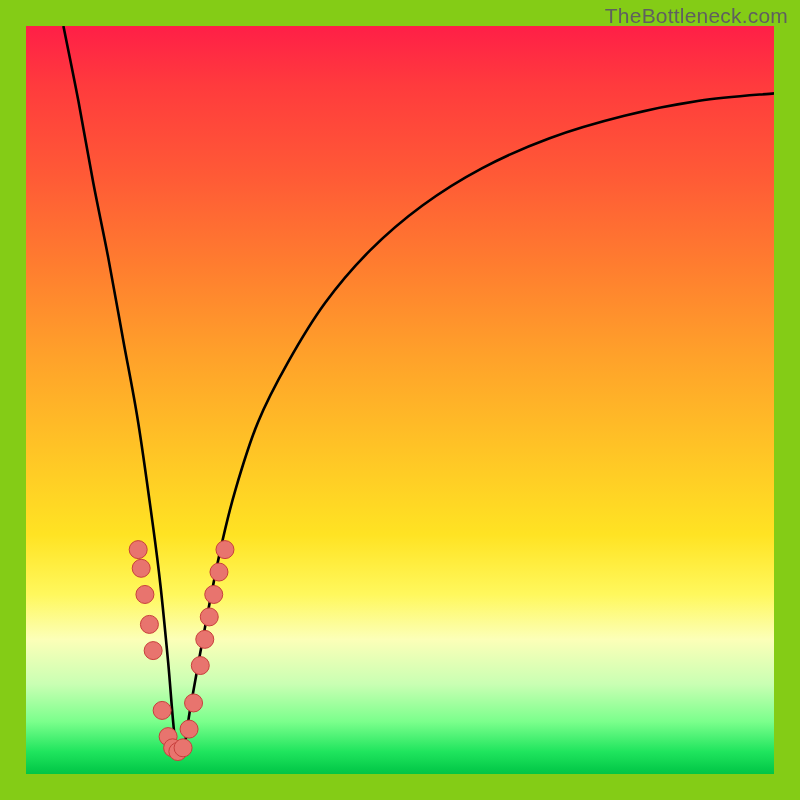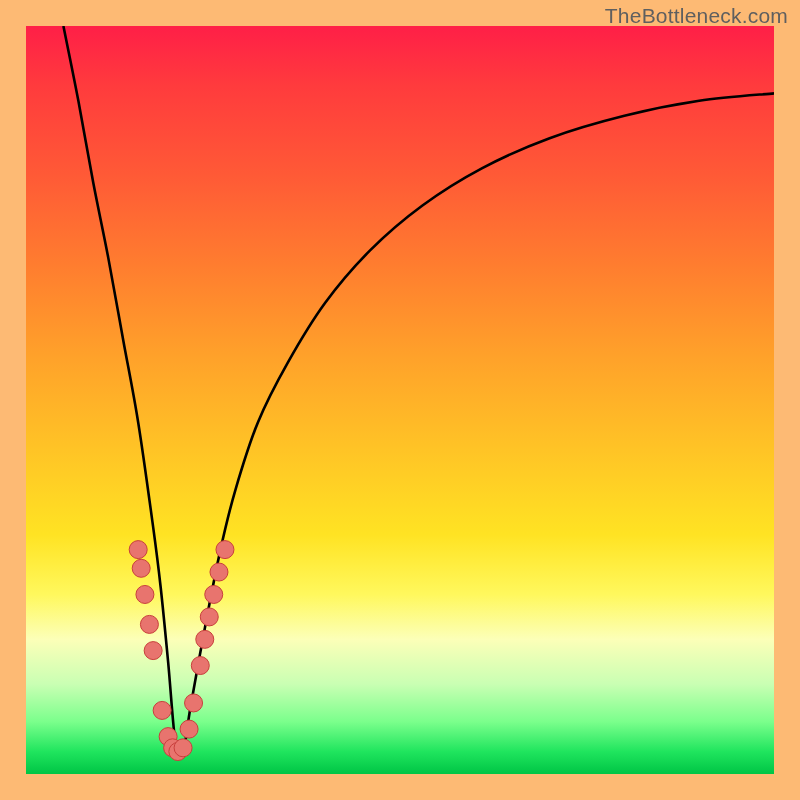--- a/index.html
+++ b/index.html
@@ -8,21 +8,21 @@
     width: 800px;
     height: 800px;
     background: #000;
     overflow: hidden;
     font-family: Arial, Helvetica, sans-serif;
   }
   .stage {
     position: relative;
     width: 800px;
     height: 800px;
-    background: #fdba74;
+    background: #84cc16;
   }
   .plot-area {
     position: absolute;
     left: 26px;
     top: 26px;
     width: 748px;
     height: 748px;
     background: linear-gradient(
       to bottom,
       #ff1f47 0%,

